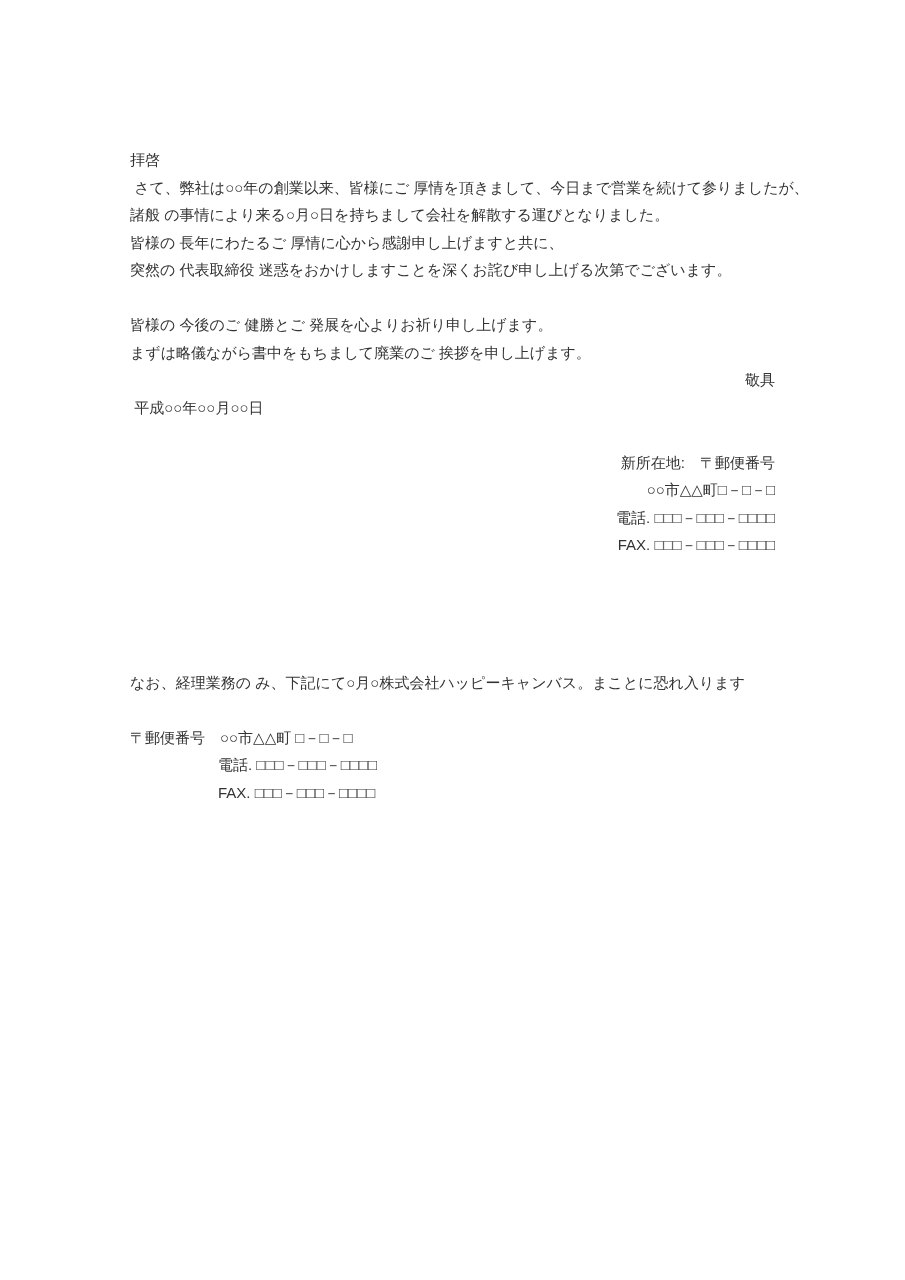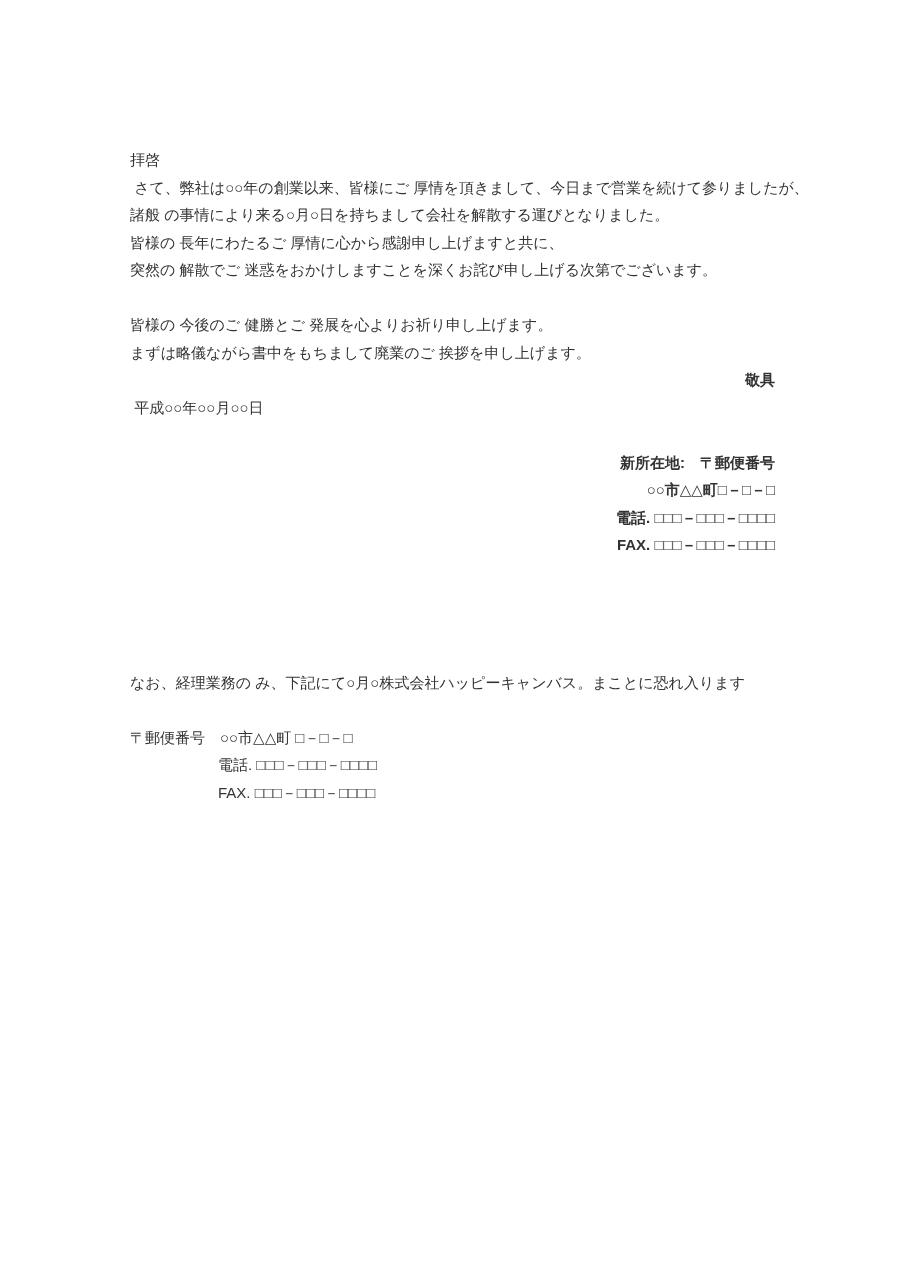--- a/index.html
+++ b/index.html
@@ -21,35 +21,35 @@
     color: #333333;
     font-family: "Liberation Sans", "DejaVu Sans", sans-serif;
     font-size: 15px;
   }
   .line {
     min-height: 27.5px;
     line-height: 27.5px;
     white-space: pre-wrap;
   }
   .nowrap { white-space: pre; }
-  .right { text-align: right; font-weight: bold; }
+  .right { text-align: right; }
   .indent-contact { padding-left: 88px; }
 </style>
 </head>
 <body>
 
 <div class="page">
 
   <div class="line nowrap">拝啓</div>
 
 
   <div class="line nowrap"> さて、弊社は○○年の創業以来、皆様にご 厚情を頂きまして、今日まで営業を続けて参りましたが、</div>
   <div class="line nowrap">諸般 の事情により来る○月○日を持ちまして会社を解散する運びとなりました。</div>
   <div class="line nowrap">皆様の 長年にわたるご 厚情に心から感謝申し上げますと共に、</div>
-  <div class="line nowrap">突然の 解散でご 迷惑をおかけしますことを深くお詫び申し上げる次第でございます。</div>
+  <div class="line nowrap">突然の 代表取締役 迷惑をおかけしますことを深くお詫び申し上げる次第でございます。</div>
 
   <div class="line"></div>
 
   <div class="line nowrap">皆様の 今後のご 健勝とご 発展を心よりお祈り申し上げます。</div>
   <div class="line nowrap">まずは略儀ながら書中をもちまして廃業のご 挨拶を申し上げます。</div>
 
   <div class="line nowrap right">敬具</div>
 
   <div class="line nowrap"> 平成○○年○○月○○日</div>
 

